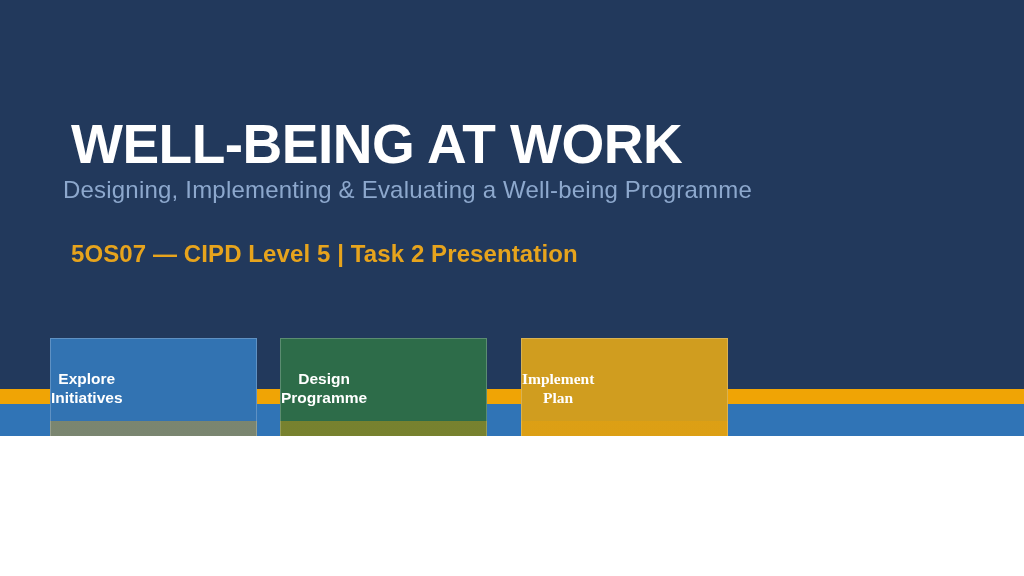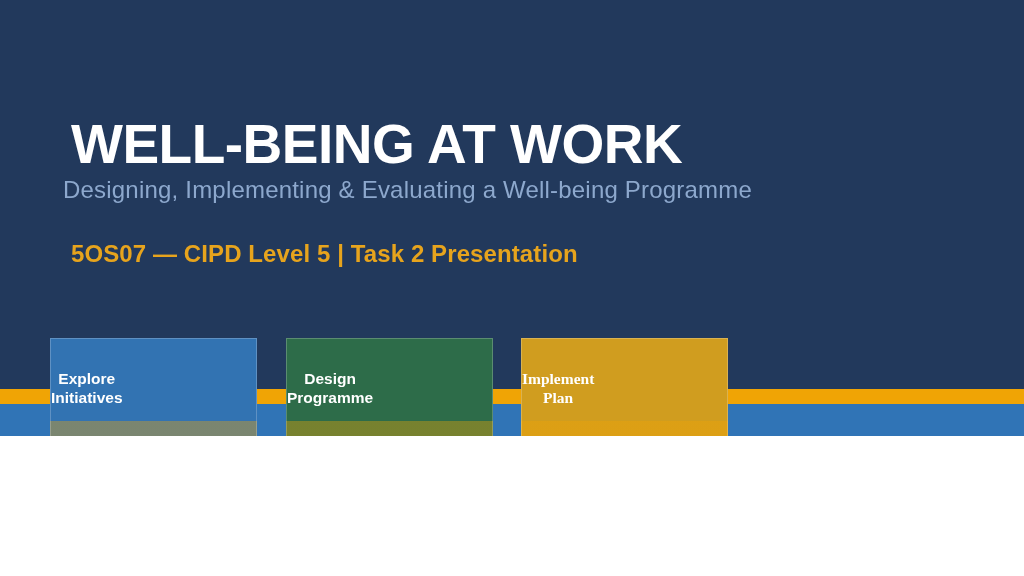--- a/index.html
+++ b/index.html
@@ -56,21 +56,21 @@
     height: 108px;
     z-index: 2;
     box-sizing: border-box;
     border: 1px solid rgba(255,255,255,0.22);
     display: flex;
     align-items: center;
     justify-content: flex-start;
     margin-top: 32px;
   }
   .step-1 { left: 50px;  }
-  .step-2 { left: 286px; }
+  .step-2 { left: 280px; }
   .step-3 { left: 521px; font-family: Liberation Serif, serif; }
   .step-4 { left: 757px; }
   .step-label {
     color: #ffffff;
     font-size: 15.5px;
     font-weight: 700;
     line-height: 19px;
     text-align: center;
     white-space: pre-line;
     margin-top: -8px;

